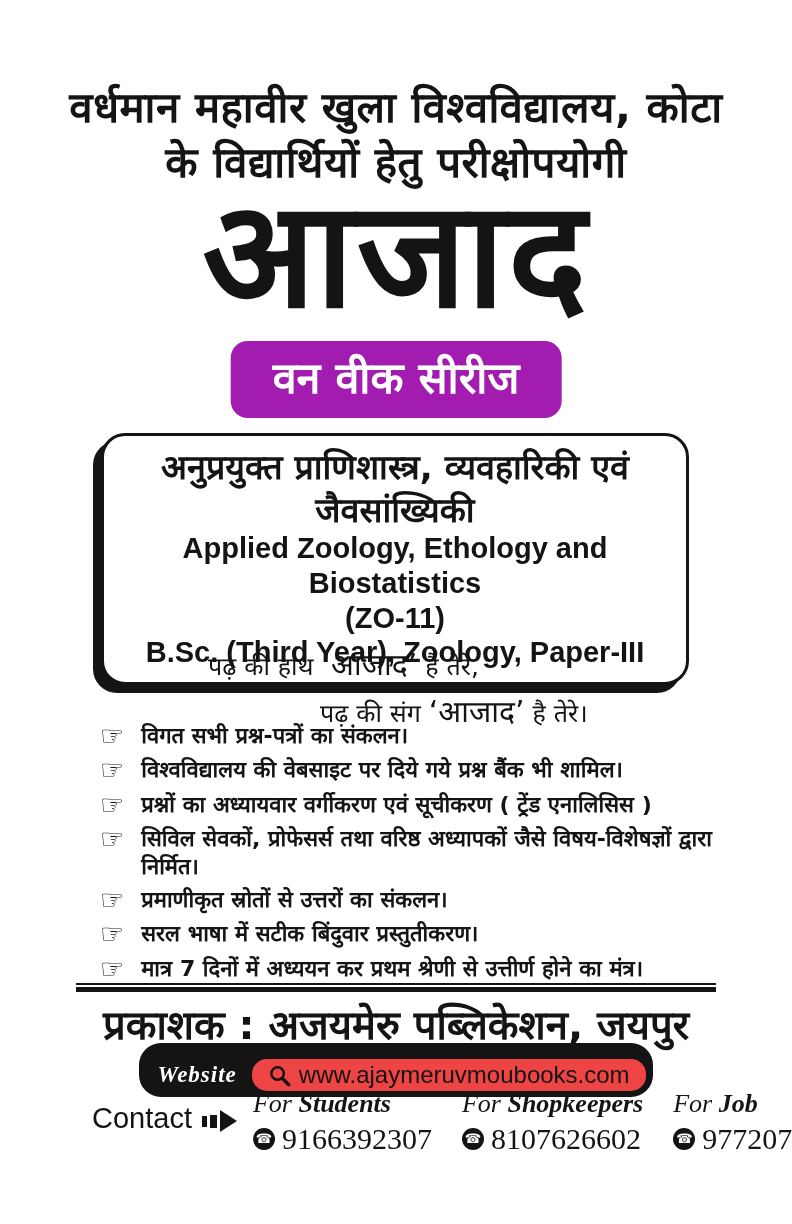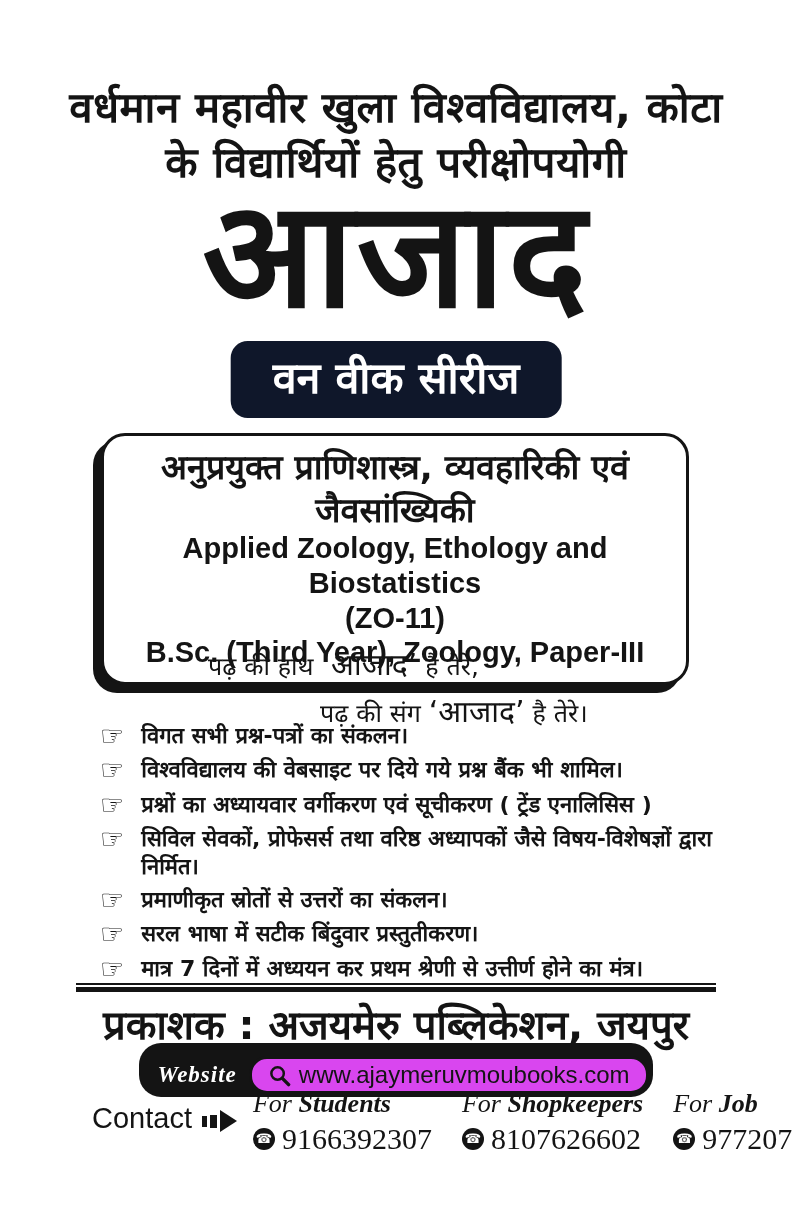--- a/index.html
+++ b/index.html
@@ -16,21 +16,21 @@
 
   
   .big-title {
     position:absolute; top:178px; left:0; width:100%; text-align:center;
     font-size:148px; font-weight:bold; line-height:1.05; letter-spacing:3px;
   }
 
   
   .series-badge {
     position:absolute; top:341px; left:50%; transform:translateX(-50%);
-    background:#0f172a; color:#ffffff; border-radius:17px;
+    background:#a21caf; color:#ffffff; border-radius:17px;
     padding:6px 42px 12px; font-size:43px; font-weight:bold; white-space:nowrap;
   }
 
   
   .course-box {
     position:absolute; top:433px; left:101px; width:588px;
     background:#ffffff; border:3.5px solid #141414; border-radius:24px;
     box-shadow:-8px 8px 0 #141414;
     text-align:center; padding:10px 4px 12px;
   }
@@ -64,21 +64,21 @@
     font-size:40px; font-weight:bold; }
 
   
   .website-row { position:absolute; top:1043px; left:0; width:100%; text-align:center; }
   .website-pill { display:inline-flex; align-items:center; background:#141414; border-radius:22px; padding:13px 4px 3px 18px; }
   .website-label {
     color:#ffffff; font-family:"Liberation Serif", serif; font-style:italic;
     font-weight:bold; font-size:23px; padding-right:12px; letter-spacing:1px;
   }
   .website-inner {
-    display:inline-flex; align-items:center; gap:8px; background:#d946ef;
+    display:inline-flex; align-items:center; gap:8px; background:#ef4444;
     border:3px solid #141414; border-radius:18px; padding:2px 16px;
     font-size:24px; font-family:"Liberation Sans", sans-serif; color:#141414;
   }
 
   
   .contact-row { position:absolute; top:1090px; left:92px; display:flex; align-items:flex-start; }
   .contact-label { font-size:29px; font-family:"Liberation Sans", sans-serif; margin-top:12px; }
   .contact-arrow { display:flex; align-items:center; gap:3px; margin:20px 10px 0 10px; }
   .arrow-bar1 { width:5px; height:11px; background:#141414; }
   .arrow-bar2 { width:7px; height:13px; background:#141414; }

